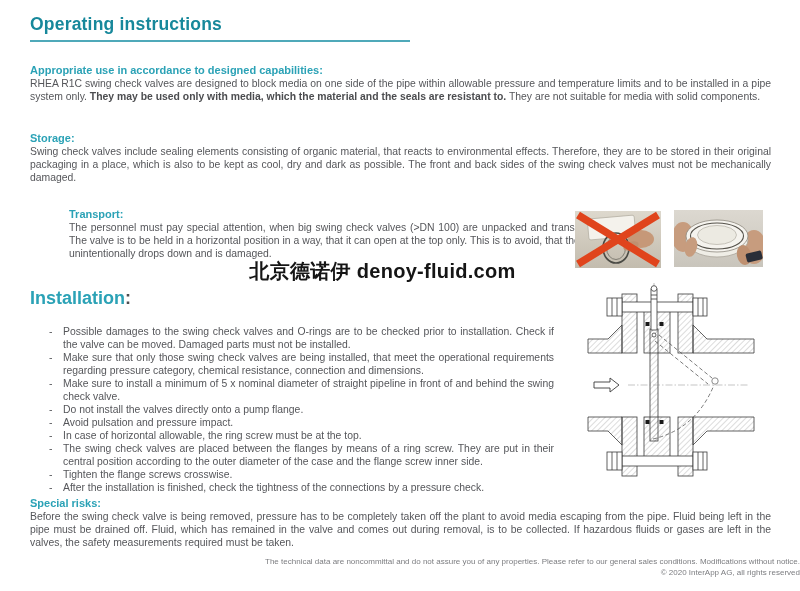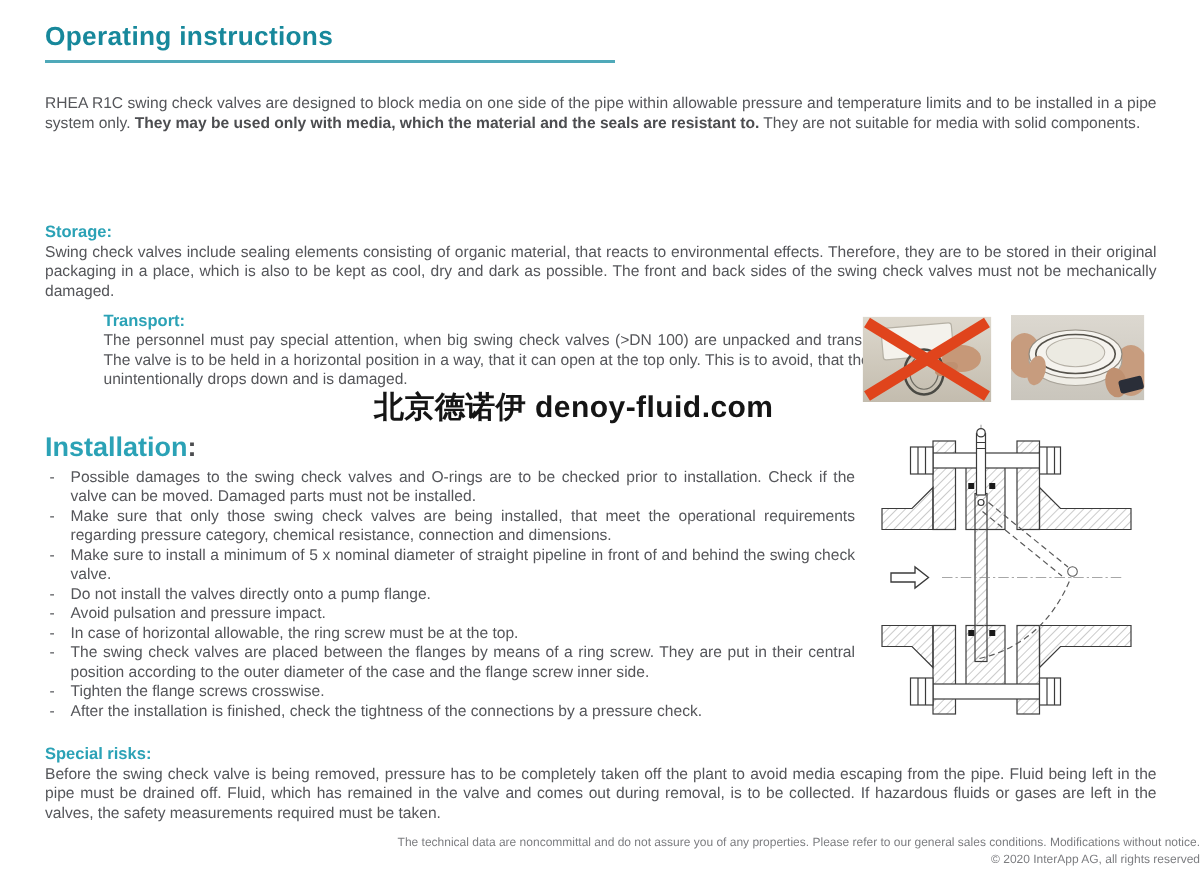--- a/index.html
+++ b/index.html
@@ -12,28 +12,28 @@
     font-size:17.5px;font-weight:bold;color:#17889b;letter-spacing:.2px;text-align:right;
   }
   .title-rule{position:absolute;left:30px;top:40px;width:380px;height:2px;background:#4fa9b9;}
 
   .sec{position:absolute;left:30px;}
   .sec h2{margin:0 0 2px 0;font-size:11px;font-weight:bold;color:#2ba2b6;}
   .sec p{margin:0;font-size:10.4px;line-height:12.9px;text-align:justify;color:#55565a;}
   .sec p strong{font-weight:bold;color:#4c4d50;}
 
   #sec-use{top:64px;width:741px;}
-  #sec-storage{top:149px;width:741px;}
+  #sec-storage{top:132px;width:741px;}
   #sec-transport{top:208px;width:538px;margin-left:39px;}
   #sec-installation{top:288px;width:540px;}
   #sec-installation h2{font-size:18px;margin-bottom:3px;}
   #sec-installation h2 .colon{color:#4c4d50;}
   #sec-risks{top:497px;width:741px;}
 
-  .bullets{margin:0;padding:0;list-style:none;}
+  .bullets{margin:16px;padding:0;list-style:none;}
   .bullets li{
     position:relative;padding-left:17px;font-size:10.4px;line-height:13px;
     text-align:justify;color:#55565a;
   }
   .bullets li::before{content:"-";position:absolute;left:3px;top:0;}
 
   .watermark{
     position:absolute;left:30px;top:258px;width:705px;text-align:center;
     font-size:20px;font-weight:bold;color:#151515;letter-spacing:.3px;
   }
@@ -53,20 +53,21 @@
 </style>
 </head>
 <body>
 
 <div class="page">
 
   <h1 class="page-title">Operating instructions</h1>
   <div class="title-rule"></div>
 
   <section class="sec" id="sec-use">
+    <h2>Appropriate use in accordance to designed capabilities:</h2>
     <p><span>RHEA R1C swing check valves are designed to block media on one side of the pipe within allowable pressure and temperature limits and to be installed in a pipe system only. </span><strong>They may be used only with media, which the material and the seals are resistant to.</strong><span> They are not suitable for media with solid components.</span></p>
   </section>
 
   <section class="sec" id="sec-storage">
     <h2>Storage:</h2>
     <p>Swing check valves include sealing elements consisting of organic material, that reacts to environmental effects. Therefore, they are to be stored in their original packaging in a place, which is also to be kept as cool, dry and dark as possible. The front and back sides of the swing check valves must not be mechanically damaged.</p>
   </section>
 
   <section class="sec" id="sec-transport">
     <h2>Transport:</h2>

